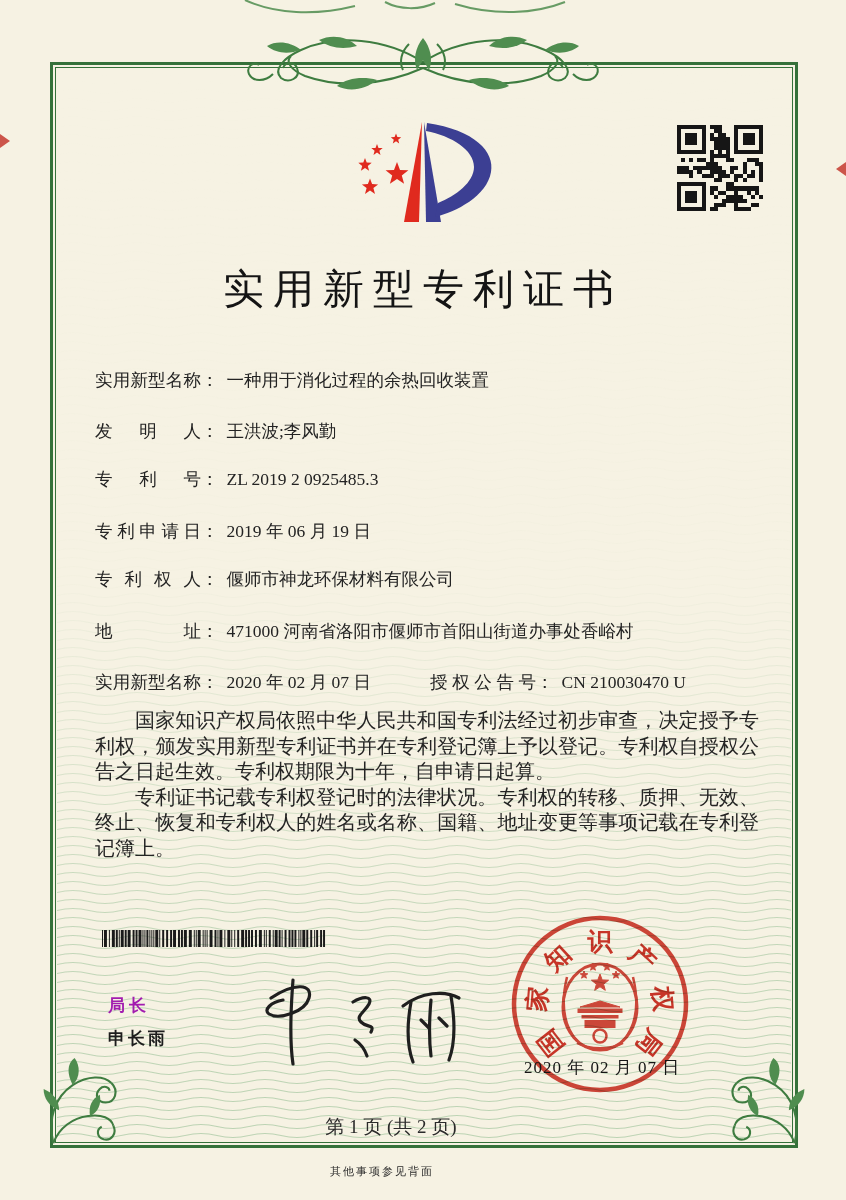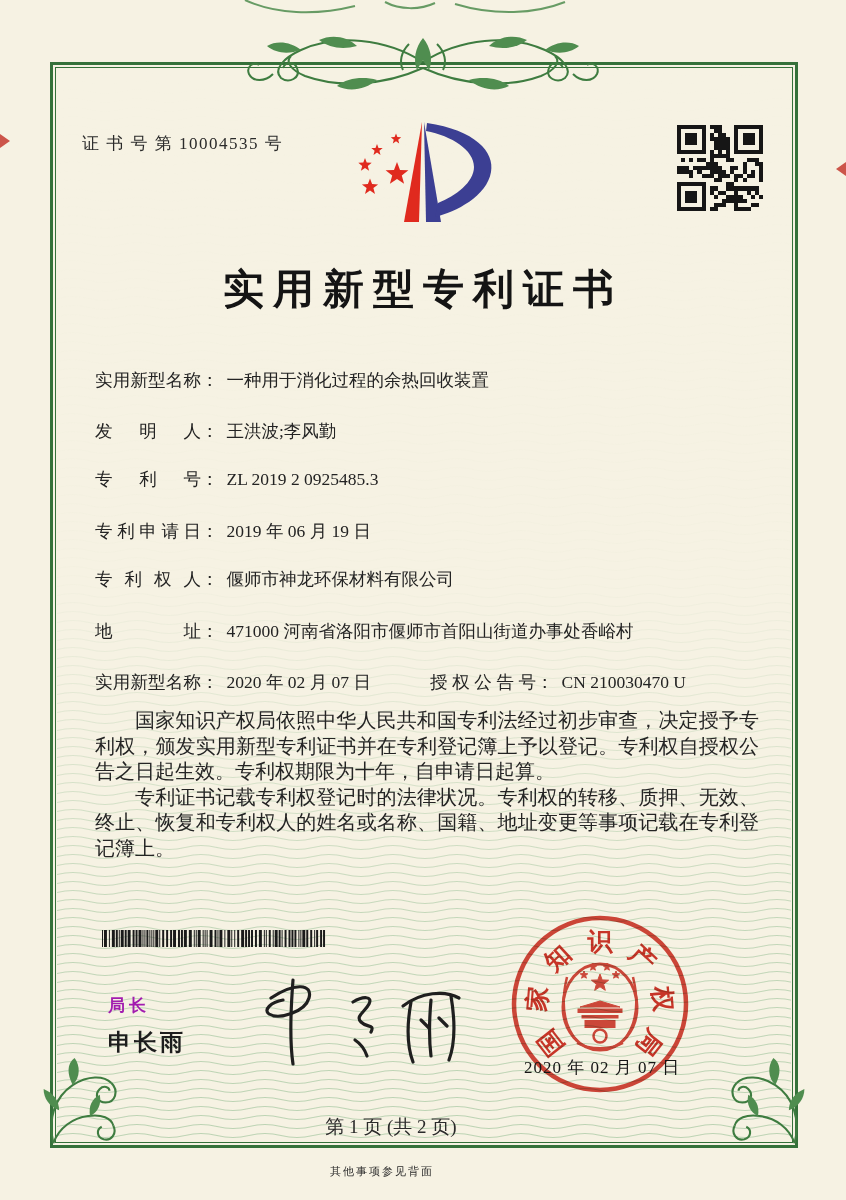--- a/index.html
+++ b/index.html
@@ -22,35 +22,35 @@
 
   .edge-mark{position:absolute;width:0;height:0;opacity:.85;}
   .edge-mark-l{left:0;top:134px;border-top:7px solid transparent;border-bottom:7px solid transparent;border-left:10px solid #c4392f;}
   .edge-mark-r{right:0;top:162px;border-top:7px solid transparent;border-bottom:7px solid transparent;border-right:10px solid #c4392f;}
 
   .cert-no{position:absolute;left:82px;top:132px;font-size:17px;letter-spacing:1.5px;color:#2a2a2a;white-space:nowrap;}
   .logo{position:absolute;left:340px;top:110px;width:165px;height:128px;}
   .qr{position:absolute;left:677px;top:125px;width:86px;height:86px;}
 
   .title{position:absolute;left:0;top:262px;width:100%;text-align:center;
-         font-size:41px;font-weight:700;letter-spacing:9px;color:#141414;white-space:nowrap;}
+         font-size:41px;font-weight:400;letter-spacing:9px;color:#141414;white-space:nowrap;}
 
   .field-row{position:absolute;left:95px;font-size:17.5px;color:#232323;white-space:nowrap;}
   .flabel{display:inline-block;width:106px;text-align:justify;text-align-last:justify;-moz-text-align-last:justify;vertical-align:top;}
   .fvalue{margin-left:8px;}
   .grant2{position:absolute;left:335px;top:0;white-space:nowrap;}
 
   .paras{position:absolute;left:95px;top:708px;width:664px;font-size:20px;line-height:25.5px;
          text-align:justify;color:#242424;}
   .paras p{margin:0;text-indent:2em;}
 
   .barcode{position:absolute;left:102px;top:930px;width:225px;height:17px;}
 
   .sig-title{position:absolute;left:108px;top:994px;font-size:17px;letter-spacing:4px;font-weight:600;color:#a21caf;}
-  .sig-name{position:absolute;left:108px;top:1027px;font-size:23px;letter-spacing:3px;font-weight:600;color:#1d1d1d;}
+  .sig-name{position:absolute;left:108px;top:1027px;font-size:17px;letter-spacing:3px;font-weight:600;color:#1d1d1d;}
   .signature-svg{position:absolute;left:235px;top:972px;width:250px;height:100px;}
 
   .seal{position:absolute;left:505px;top:907px;width:190px;height:190px;mix-blend-mode:multiply;}
   #seal-text text{font:700 25px "Liberation Serif","DejaVu Serif",serif;fill:#cf382c;}
   .seal-date{position:absolute;left:502px;top:1056px;width:200px;text-align:center;
              font-size:17px;color:#151515;letter-spacing:1px;white-space:nowrap;}
 
   .page-num{position:absolute;left:0;top:1114px;width:782px;text-align:center;font-size:19px;color:#2a2a2a;}
   .footer-note{position:absolute;left:0;top:1164px;width:764px;text-align:center;font-size:11px;letter-spacing:2px;color:#2a2a2a;}
 </style>
@@ -131,21 +131,20 @@
     <g fill="#4f8d4f" stroke="none">
       <path d="M34,30 C 28,18 28,8 36,2 C 42,10 42,22 34,30 Z"></path>
       <path d="M20,56 C 10,52 4,44 4,34 C 14,38 20,46 20,56 Z"></path>
       <path d="M52,62 c-2,-10 2,-18 10,-22 c2,10 -2,18 -10,22 Z"></path>
     </g>
   </svg>
 
   <div class="edge-mark edge-mark-l"></div>
   <div class="edge-mark edge-mark-r"></div>
 
-  <div class="cert-no">证 书 号 第 10004535 号</div>
 
   <svg class="logo" viewBox="0 0 165 128">
     <g id="logo-stars" fill="#e02a1e">
         <polygon points="57.0,52.0 60.0,59.9 68.4,60.3 61.8,65.6 64.1,73.7 57.0,69.0 49.9,73.7 52.2,65.6 45.6,60.3 54.0,59.9"></polygon>
         <polygon points="30.0,68.5 32.1,74.1 38.1,74.4 33.4,78.1 35.0,83.9 30.0,80.6 25.0,83.9 26.6,78.1 21.9,74.4 27.9,74.1"></polygon>
         <polygon points="25.0,48.0 26.7,52.6 31.7,52.8 27.8,55.9 29.1,60.7 25.0,57.9 20.9,60.7 22.2,55.9 18.3,52.8 23.3,52.6"></polygon>
         <polygon points="37.0,34.0 38.5,38.0 42.7,38.1 39.4,40.8 40.5,44.9 37.0,42.5 33.5,44.9 34.6,40.8 31.3,38.1 35.5,38.0"></polygon>
         <polygon points="56.0,23.5 57.4,27.1 61.2,27.3 58.2,29.7 59.2,33.4 56.0,31.3 52.8,33.4 53.8,29.7 50.8,27.3 54.6,27.1"></polygon>
       </g>
     <g>

